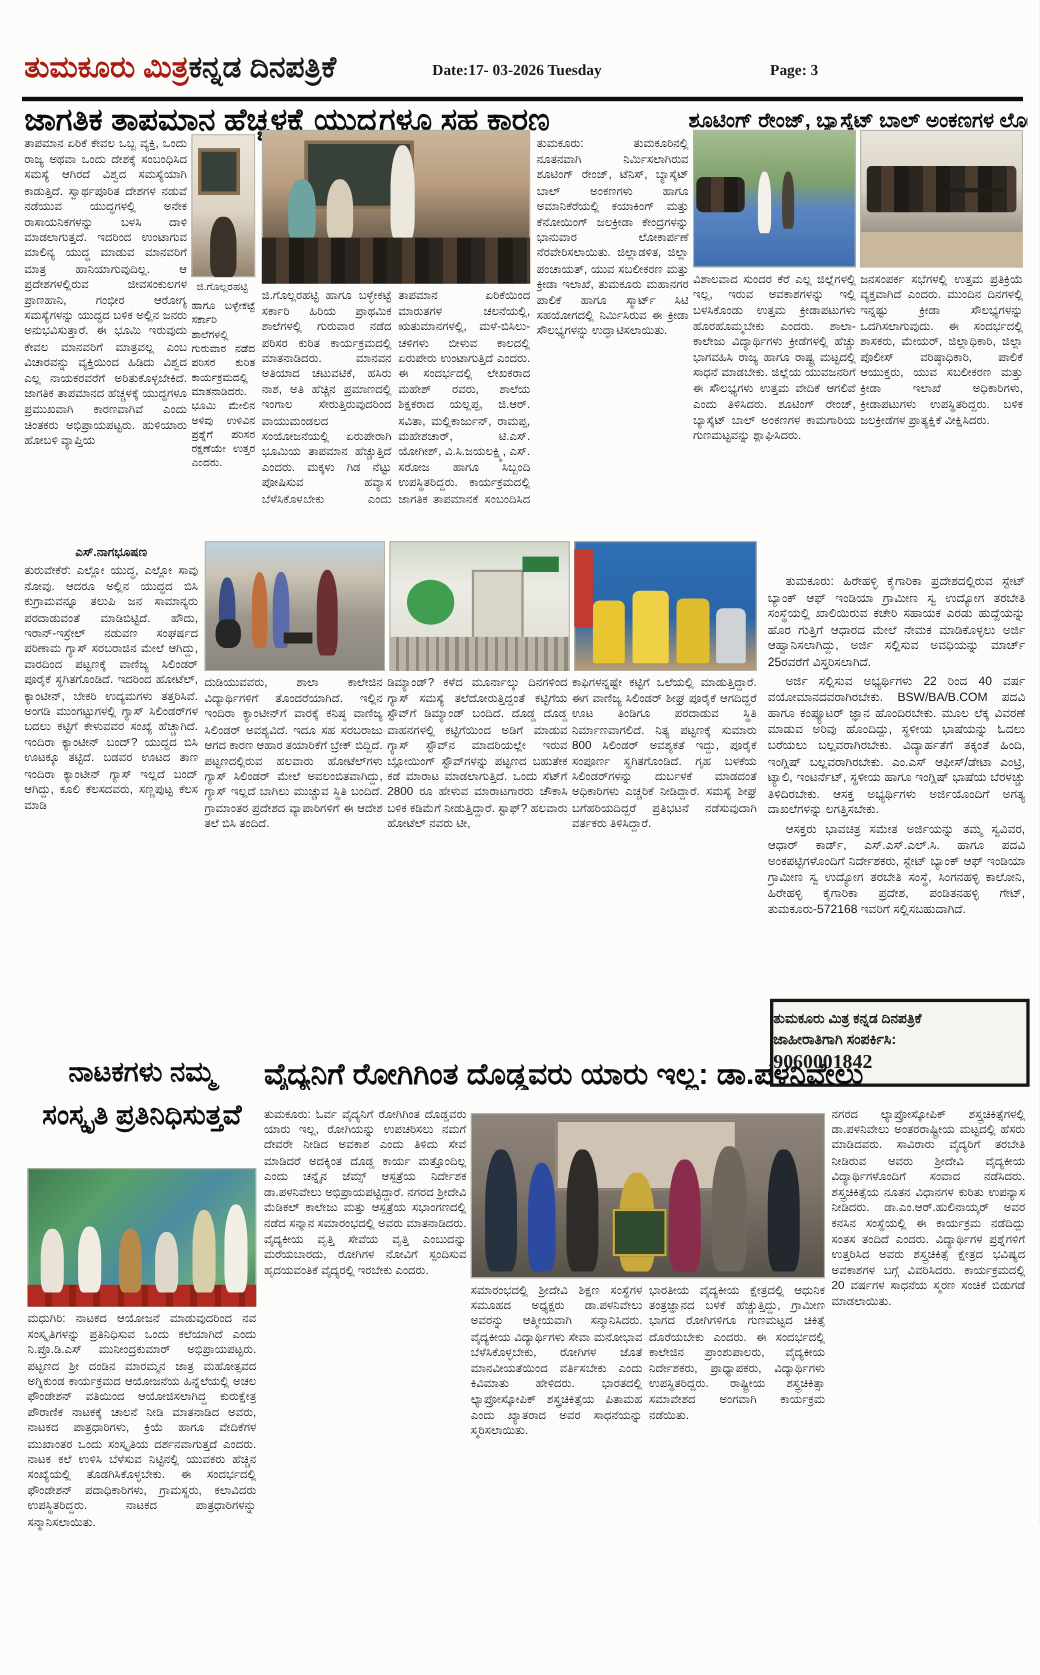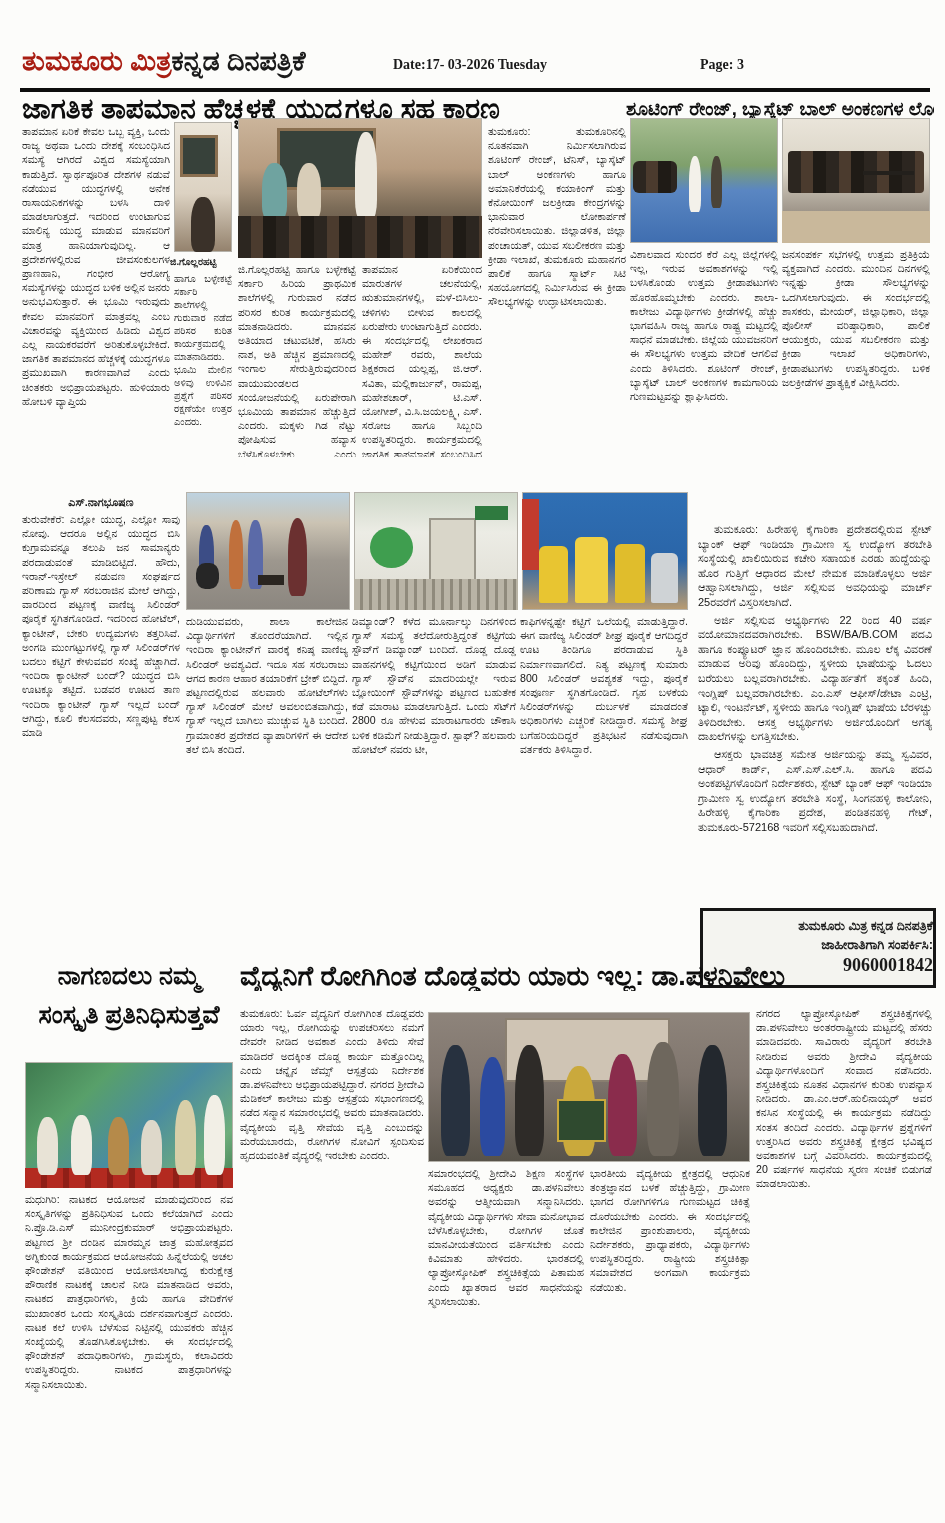--- a/index.html
+++ b/index.html
@@ -11,37 +11,37 @@
   .hdr-date{font-weight:700;font-size:14px;font-family:"Liberation Serif",serif;}
   .hdr-page{font-weight:700;font-size:14px;font-family:"Liberation Serif",serif;}
   .rule{background:#0d0d0d;}
   
   .hl{font-weight:900;color:#0d0d0d;line-height:1.08;}
   
   .bt{font-size:10.6px;line-height:14.2px;text-align:justify;overflow:hidden;
       color:#151515;word-break:break-word;}
   .bt p{margin:0 0 3px 0;text-indent:16px;}
   .byline{font-weight:700;font-size:11px;text-align:center;}
-  .caption{font-weight:700;font-size:9.5px;line-height:12px;}
+  .caption{font-weight:400;font-size:9.5px;text-align:center;line-height:12px;}
   
   .ph{position:absolute;overflow:hidden;background:#c8c4bc;box-shadow:0 0 0 1px #b5b2aa inset;}
   .ph>div{position:absolute;}
   .ph-strip{background:linear-gradient(180deg,#ece6da 0%,#dcd2c2 55%,#93816c 100%);}
   .ph-classroom{background:linear-gradient(180deg,#cbb59b 0%,#b79c80 36%,#7c6c58 64%,#473e35 100%);}
   .ph-court{background:linear-gradient(180deg,#a6bd90 0%,#7fa06c 38%,#5a86c2 58%,#3f6eb0 100%);}
   .ph-range{background:linear-gradient(180deg,#eae5da 0%,#d9d3c5 42%,#a39a8e 72%,#6e6760 100%);}
   .ph-street{background:linear-gradient(180deg,#bdd3e1 0%,#cbc3b3 26%,#9d978e 58%,#8b867f 100%);}
   .ph-canteen{background:linear-gradient(180deg,#cfd8c9 0%,#ecece5 34%,#dedcd2 100%);}
   .ph-charcoal{background:linear-gradient(180deg,#2f6fb4 0%,#2a65a8 58%,#bb9c70 100%);}
   .ph-stage{background:linear-gradient(135deg,#3f7a4f 0%,#58a06a 28%,#4a8ca0 55%,#6fae7c 82%,#3f7a4f 100%);}
   .ph-award{background:linear-gradient(180deg,#8e847b 0%,#80766e 42%,#575249 100%);}
   .board{background:#37413a;border:3px solid #8a6f50;}
   .crowd{background:repeating-linear-gradient(90deg,#2c2620 0 13px,#4b3b2e 13px 25px,#1f1b16 25px 38px);}
   .fig{border-radius:45% 45% 22% 22%;}
-  .adbox{border:3px solid #161616;background:#f4f4f0;text-align:right;}
+  .adbox{border:3px solid #161616;background:#f4f4f0;text-align:left;}
   .adbox .l1{font-weight:700;font-size:12.5px;margin-top:8px;}
   .adbox .l2{font-weight:700;font-size:13px;margin-top:3px;}
   .adbox .tel{font-weight:900;font-size:18px;font-family:"Liberation Serif",serif;margin-top:2px;}
 </style>
 </head>
 <body>
 
 <div class="page">
 
   <div class="abs" style="left:22px;top:46px;">
@@ -123,21 +123,21 @@
     <p>ಆಸಕ್ತರು ಭಾವಚಿತ್ರ ಸಮೇತ ಅರ್ಜಿಯನ್ನು ತಮ್ಮ ಸ್ವವಿವರ, ಆಧಾರ್ ಕಾರ್ಡ್, ಎಸ್.ಎಸ್.ಎಲ್.ಸಿ. ಹಾಗೂ ಪದವಿ ಅಂಕಪಟ್ಟಿಗಳೊಂದಿಗೆ ನಿರ್ದೇಶಕರು, ಸ್ಟೇಟ್ ಬ್ಯಾಂಕ್ ಆಫ್ ಇಂಡಿಯಾ ಗ್ರಾಮೀಣ ಸ್ವ ಉದ್ಯೋಗ ತರಬೇತಿ ಸಂಸ್ಥೆ, ಸಿಂಗನಹಳ್ಳಿ ಕಾಲೋನಿ, ಹಿರೇಹಳ್ಳಿ ಕೈಗಾರಿಕಾ ಪ್ರದೇಶ, ಪಂಡಿತನಹಳ್ಳಿ ಗೇಟ್, ತುಮಕೂರು-572168 ಇವರಿಗೆ ಸಲ್ಲಿಸಬಹುದಾಗಿದೆ.</p>
   </div>
 
   <div class="abs adbox" style="left:700px;top:908px;width:230px;height:74px;">
     <div class="l1">ತುಮಕೂರು ಮಿತ್ರ ಕನ್ನಡ ದಿನಪತ್ರಿಕೆ</div>
     <div class="l2">ಜಾಹೀರಾತಿಗಾಗಿ ಸಂಪರ್ಕಿಸಿ:</div>
     <div class="tel">9060001842</div>
   </div>
 
   <div class="abs hl" style="left:22px;top:962px;width:214px;font-size:25px;text-align:center;">
-    <div>ನಾಗಣದಲು ನಮ್ಮ</div>
+    <div>ನಾಟಕಗಳು ನಮ್ಮ</div>
     <div style="margin-top:12px;">ಸಂಸ್ಕೃತಿ ಪ್ರತಿನಿಧಿಸುತ್ತವೆ</div>
   </div>
   <div class="abs hl" style="left:240px;top:962px;width:694px;font-size:27px;white-space:nowrap;overflow:hidden;">ವೈದ್ಯನಿಗೆ ರೋಗಿಗಿಂತ ದೊಡ್ಡವರು ಯಾರು ಇಲ್ಲ: ಡಾ.ಪಳನಿವೇಲು</div>
 
   <div class="ph ph-stage" style="left:25px;top:1062px;width:208px;height:126px;">
     <div style="left:0;bottom:0;width:100%;height:16%;background:repeating-linear-gradient(90deg,#b32a20 0 16px,#8f1f17 16px 22px);"></div>
     <div class="fig" style="left:6%;top:44%;width:10%;height:46%;background:#e8e3d6;"></div>
     <div class="fig" style="left:22%;top:42%;width:10%;height:48%;background:#f0ece2;"></div>
     <div class="fig" style="left:40%;top:44%;width:10%;height:46%;background:#b58a4a;"></div>
     <div class="fig" style="left:56%;top:46%;width:10%;height:44%;background:#ded8ca;"></div>

